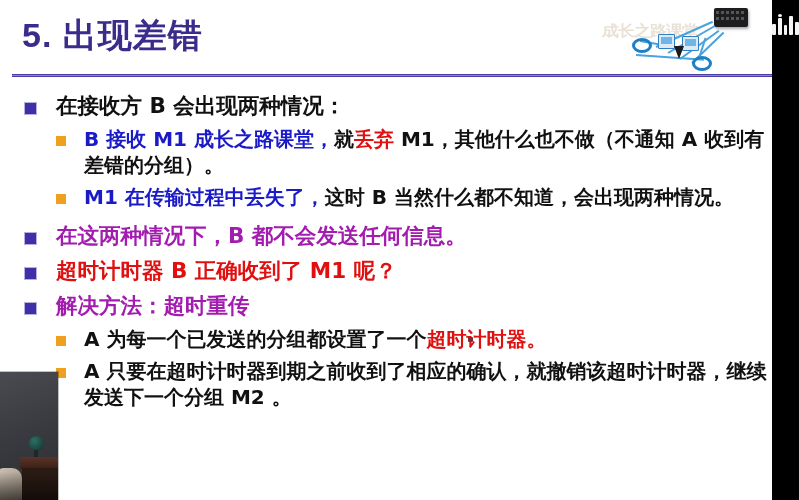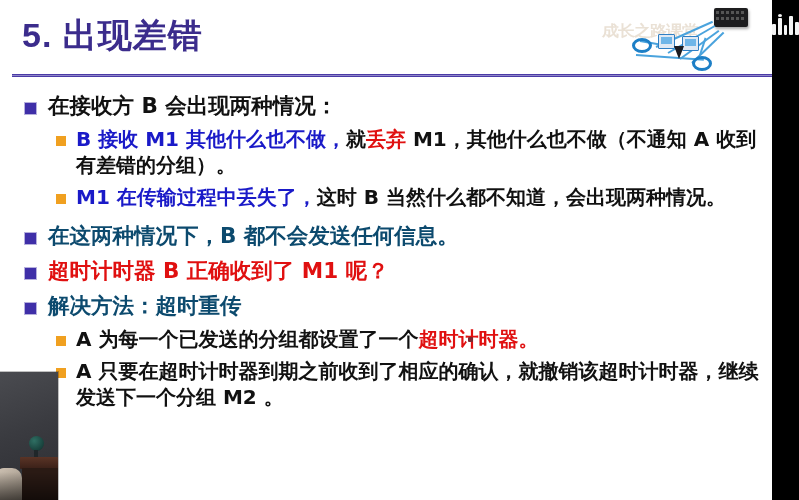--- a/index.html
+++ b/index.html
@@ -132,29 +132,30 @@
   }
 
   .txt{
     flex:1 1 auto;
     font-size:21.5px;
     font-weight:bold;
     line-height:1.30;
     color:#111111;
     font-family:"DejaVu Sans","Liberation Sans",sans-serif;
     letter-spacing:0px;
+    margin-left:8px;
   }
   .txt.small{
     font-size:20px;
     line-height:1.28;
   }
   .c-black{color:#111111;}
   .c-blue{color:#1a1ac8;}
   .c-red{color:#e01010;text-align:center;}
-  .c-indigo{color:#0c4a6e;}
+  .c-indigo{color:#a21caf;}
 
   .gap-sm{height:5px;}
   .gap-md{height:9px;}
 
   
   #webcam{
     position:absolute;left:0;top:372px;
     width:58px;height:128px;
     background:#3c3d42;
     overflow:hidden;
@@ -241,21 +242,21 @@
 
     <div class="row lvl1">
       <span class="bullet b1"></span>
       <span class="txt"><span class="c-black">在接收方 B 会出现两种情况：</span></span>
     </div>
 
     <div class="gap-sm"></div>
 
     <div class="row lvl2">
       <span class="bullet b2"></span>
-      <span class="txt small"><span class="c-blue">B 接收 M1 其他什么也不做，</span><span class="c-black">就</span><span class="c-red">丢弃</span><span class="c-black"> M1，其他什么也不做（不通知 A 收到有差错的分组）。</span></span>
+      <span class="txt small"><span class="c-blue">B 接收 M1 成长之路课堂，</span><span class="c-black">就</span><span class="c-red">丢弃</span><span class="c-black"> M1，其他什么也不做（不通知 A 收到有差错的分组）。</span></span>
     </div>
 
     <div class="gap-sm"></div>
 
     <div class="row lvl2">
       <span class="bullet b2"></span>
       <span class="txt small"><span class="c-blue">M1 在传输过程中丢失了，</span><span class="c-black">这时 B 当然什么都不知道，会出现两种情况。</span></span>
     </div>
 
     <div class="gap-md"></div>

